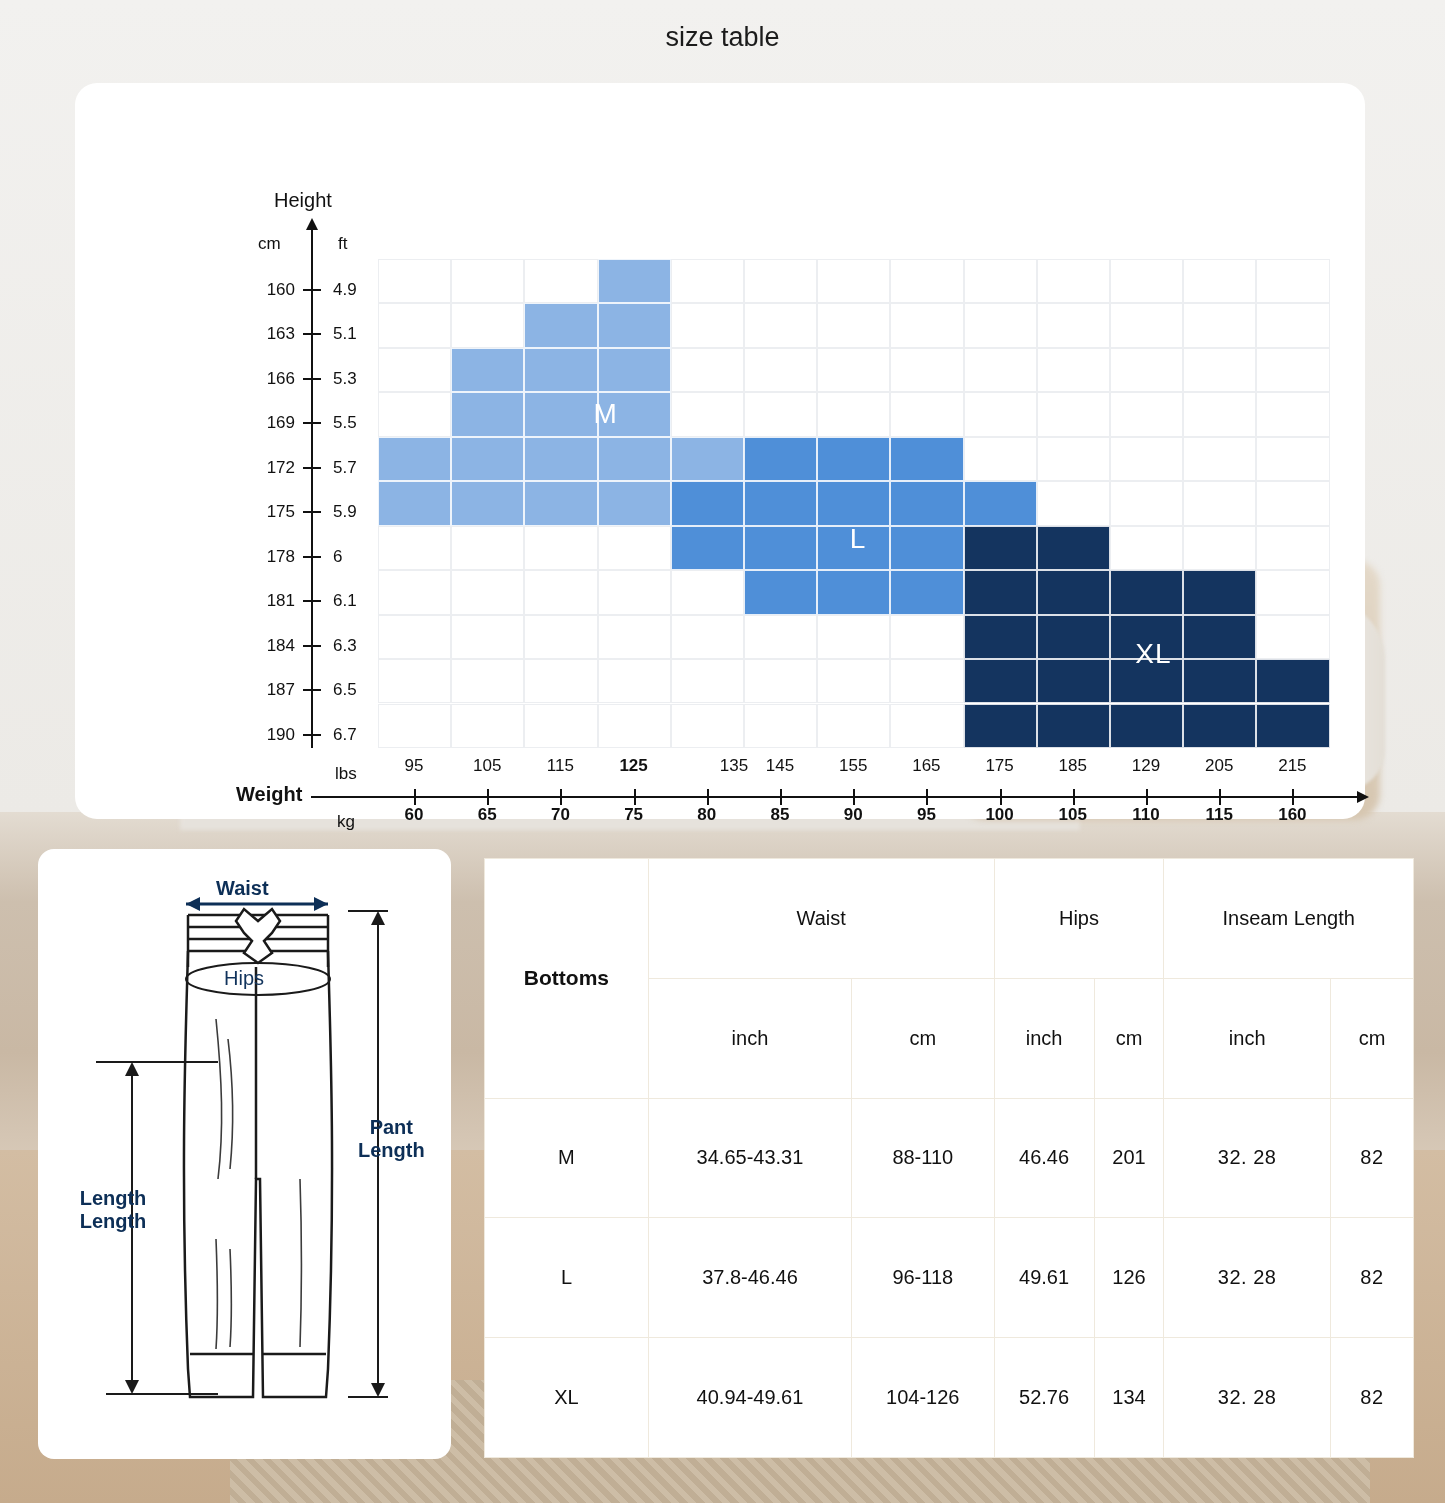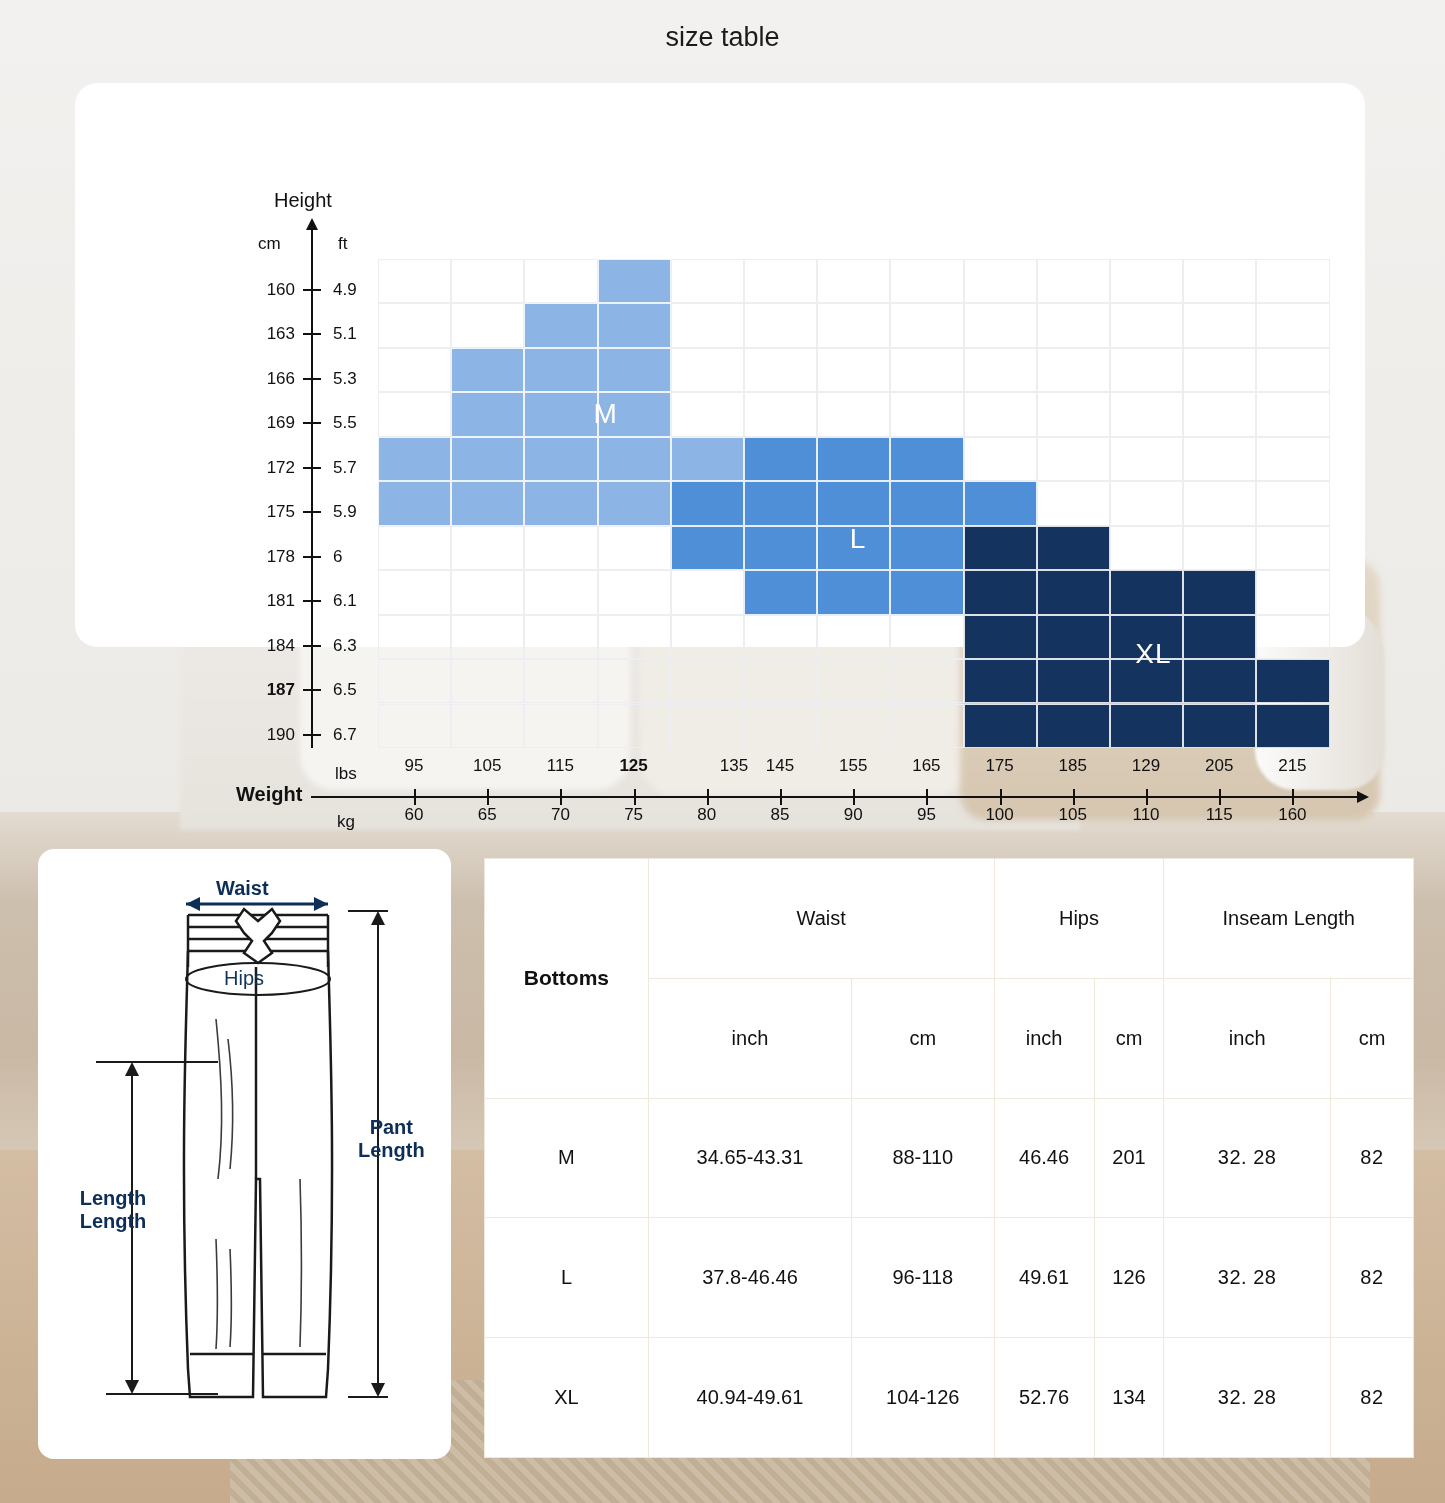--- a/index.html
+++ b/index.html
@@ -73,21 +73,21 @@
     background: repeating-linear-gradient(45deg, #cdbda6 0 6px, #c0ae95 6px 12px);
     filter: blur(0.6px);
   }
 
   
   .card-chart {
     position: absolute;
     left: 75px;
     top: 83px;
     width: 1290px;
-    height: 564px;
+    height: 736px;
     background: #ffffff;
     border-radius: 22px;
   }
   .chart-title {
     position: absolute;
     top: 22px;
     left: 0;
     width: 1445px;
     text-align: center;
     font-size: 27px;
@@ -197,20 +197,21 @@
     color: #111;
   }
   .xlabel-kg {
     position: absolute;
     top: 722px;
     width: 60px;
     margin-left: -30px;
     text-align: center;
     font-size: 17px;
     color: #111;
+    font-weight: bold;
   }
 
   
   .grid-area {
     position: absolute;
     left: 303px;
     top: 176px;
     width: 952px;
     height: 489px;
   }
@@ -334,21 +335,21 @@
       <div class="ytick" style="top: 472.7px;"></div>
       <div class="ylabel-cm" style="top: 472.7px;">178</div>
       <div class="ylabel-ft" style="top: 472.7px;">6</div>
       <div class="ytick" style="top: 517.15px;"></div>
       <div class="ylabel-cm" style="top: 517.15px;">181</div>
       <div class="ylabel-ft" style="top: 517.15px;">6.1</div>
       <div class="ytick" style="top: 561.6px;"></div>
       <div class="ylabel-cm" style="top: 561.6px;">184</div>
       <div class="ylabel-ft" style="top: 561.6px;">6.3</div>
       <div class="ytick" style="top: 606.05px;"></div>
-      <div class="ylabel-cm" style="top: 606.05px; font-weight: bold;">187</div>
+      <div class="ylabel-cm" style="top: 606.05px;">187</div>
       <div class="ylabel-ft" style="top: 606.05px;">6.5</div>
       <div class="ytick" style="top: 650.5px;"></div>
       <div class="ylabel-cm" style="top: 650.5px;">190</div>
       <div class="ylabel-ft" style="top: 650.5px;">6.7</div>
     </div>
   <div id="x-ticks">
       <div class="xtick" style="left: 339px;"></div>
       <div class="xlabel-lbs" style="left: 339px;">95</div>
       <div class="xlabel-kg" style="left: 339px;">60</div>
       <div class="xtick" style="left: 412.2px;"></div>

